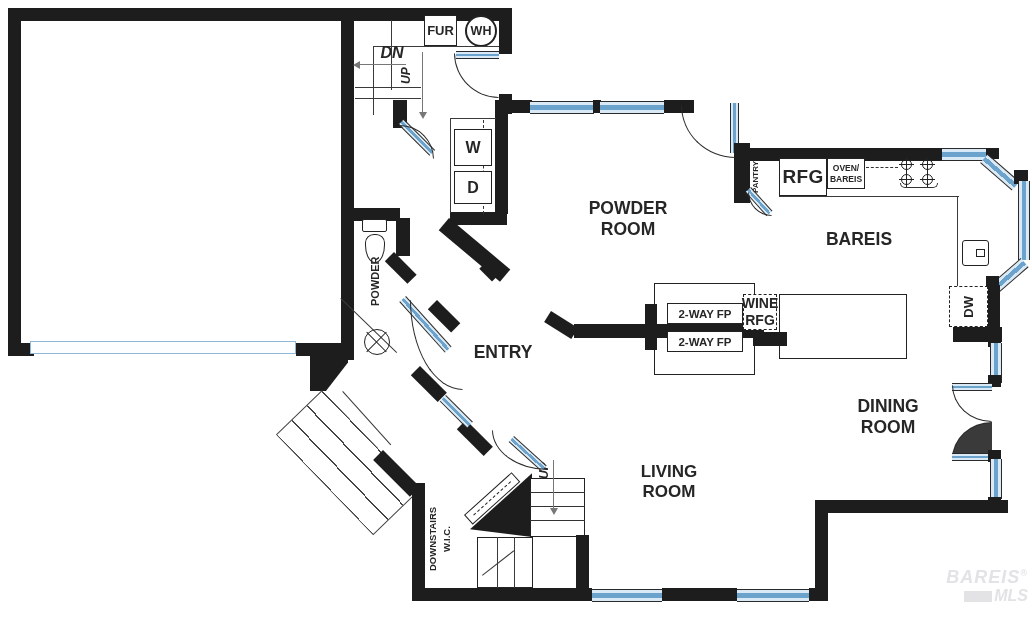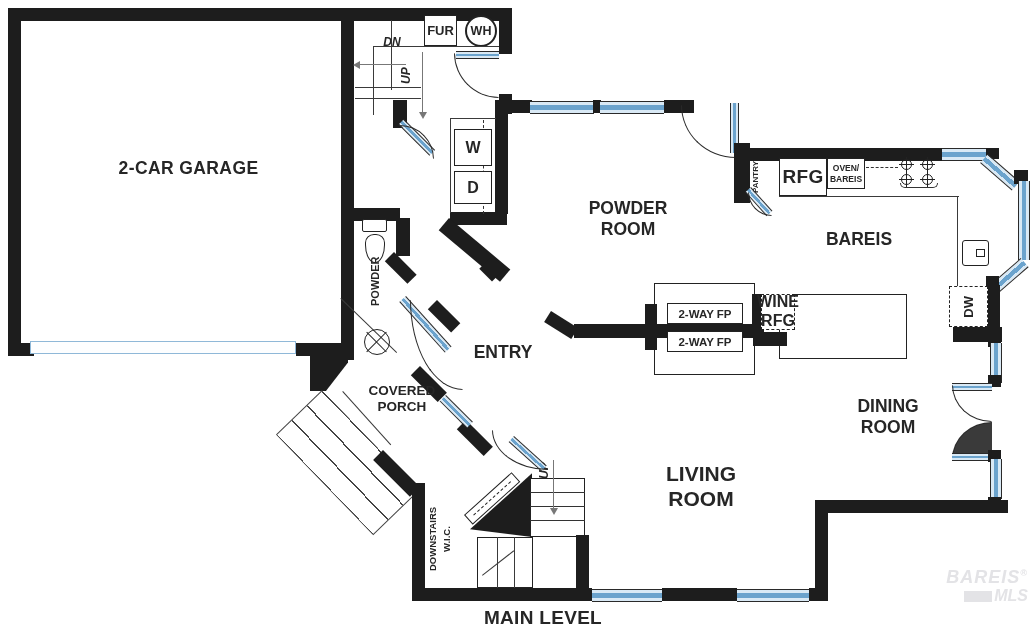--- a/index.html
+++ b/index.html
@@ -48,42 +48,41 @@
 
 <div id="plan" style="--wall: #1d1d1d; --window_light: #d9e9f5; --window_mid: #6ba3cd; --text: #262626; --watermark: #e3e3e6;">
 
   <div class="w" style="left:8px;top:8px;width:346px;height:13px"></div>
   <div class="w" style="left:8px;top:8px;width:13px;height:348px"></div>
   <div class="w" style="left:341px;top:8px;width:13px;height:352px"></div>
   <div class="w" style="left:8px;top:343px;width:26px;height:13px"></div>
   <div class="w" style="left:296px;top:343px;width:58px;height:13px"></div>
   <div class="w" style="left:310px;top:345px;width:38px;height:46px;clip-path:polygon(0 0,100% 0,100% 38%,42% 100%,0 100%)"></div>
   <div class="gdoor" style="left:30px;top:341px;width:266px;height:13px"></div>
-  <div class="lbl" style="left:106px;top:158px;width:165px;font-size:17.5px;letter-spacing:.4px">2-CAR GARAGE</div>
 
   <div class="w" style="left:354px;top:8px;width:158px;height:13px"></div>
   <div class="w" style="left:499px;top:8px;width:13px;height:46px"></div>
   <div class="w" style="left:499px;top:94px;width:13px;height:20px"></div>
   <div class="win" style="left:456px;top:51px;width:43px;height:6px"></div>
   <div class="arc bl" style="left:454px;top:53px;width:45px;height:45px"></div>
   <div class="fix" style="left:424px;top:15px;width:33px;height:31px;font-size:13px">
       <span>FUR</span>
     </div>
   <div class="fix" style="left:465px;top:15px;width:32px;height:32px;border-radius:50%;border-width:2px;font-size:12.5px">
       <span>WH</span>
     </div>
   <div class="tl" style="left:373px;top:46px;width:126px;height:1.4px"></div>
   <div class="tl" style="left:391px;top:20px;width:1.4px;height:27px"></div>
   <div class="tl" style="left:373px;top:47px;width:1.4px;height:68px"></div>
   <div class="tl" style="left:391px;top:47px;width:1.4px;height:43px"></div>
   <div class="tl" style="left:355px;top:87px;width:66px;height:1.4px"></div>
   <div class="tl" style="left:355px;top:98px;width:66px;height:1.4px"></div>
   <div class="gline" style="left:356px;top:64px;width:50px;height:1.4px"></div>
   <div class="arrL" style="left:349px;top:61px"></div>
-  <div class="lbl ital" style="left:378px;top:35px;width:28px;font-size:12px">DN</div>
+  <div class="lbl ital" style="left:378px;top:44px;width:28px;font-size:16px">DN</div>
   <div class="gline" style="left:422px;top:52px;width:1.4px;height:62px"></div>
   <div class="arrD" style="left:419px;top:112px"></div>
   <div class="lbl ital vtx" style="left:399px;top:60px;width:15px;height:32px;font-size:12px">UP</div>
 
   <div class="w" style="left:393px;top:100px;width:14px;height:28px"></div>
   <div class="w" style="left:495px;top:100px;width:13px;height:114px"></div>
   <div class="w" style="left:450px;top:212px;width:57px;height:13px"></div>
   <div class="w rot" style="left:449px;top:218px;width:80px;height:16px;transform:rotate(40deg)"></div>
   <div class="w rot" style="left:492px;top:256px;width:18px;height:18px;transform:rotate(45deg)"></div>
   <div class="win rot" style="left:404px;top:119px;width:44px;height:6px;transform:rotate(45deg)"></div>
@@ -110,22 +109,20 @@
   <div class="w rot" style="left:437px;top:300px;width:33px;height:13px;transform:rotate(45deg)"></div>
   <div class="w rot" style="left:420px;top:366px;width:38px;height:13px;transform:rotate(45deg)"></div>
   <div class="w rot" style="left:466px;top:420px;width:38px;height:13px;transform:rotate(45deg)"></div>
   <div class="win rot" style="left:406px;top:296px;width:68px;height:7px;transform:rotate(48deg)"></div>
   <div class="win rot" style="left:446px;top:395px;width:38px;height:7px;transform:rotate(45deg)"></div>
   <div class="arc bl" style="left:410px;top:300px;width:53px;height:90px"></div>
   <div class="lbl" style="left:464px;top:342px;width:78px;font-size:17.5px">ENTRY</div>
 
   <div class="steps"></div>
   <div class="tl rot" style="left:343px;top:391px;width:72px;height:1.4px;transform:rotate(48deg)"></div>
-  <div class="lbl" style="left:350px;top:383px;width:104px;font-size:13.5px">COVERED
-PORCH</div>
 
   <div class="w" style="left:499px;top:100px;width:33px;height:13px"></div>
   <div class="win" style="left:530px;top:101px;width:64px;height:11px"></div>
   <div class="w" style="left:593px;top:100px;width:8px;height:13px"></div>
   <div class="win" style="left:600px;top:101px;width:64px;height:11px"></div>
   <div class="w" style="left:664px;top:100px;width:30px;height:13px"></div>
   <div class="winv" style="left:730px;top:103px;width:7px;height:50px"></div>
   <div class="arc bl" style="left:681px;top:105px;width:55px;height:53px"></div>
   <div class="lbl" style="left:570px;top:198px;width:116px;font-size:17.5px">POWDER
 ROOM</div>
@@ -172,21 +169,21 @@
   <div class="w rot" style="left:551px;top:311px;width:32px;height:13px;transform:rotate(32deg)"></div>
   <div class="w" style="left:645px;top:304px;width:12px;height:46px"></div>
   <div class="w" style="left:752px;top:294px;width:12px;height:40px"></div>
   <div class="w" style="left:753px;top:332px;width:34px;height:14px"></div>
   <div class="fix" style="left:667px;top:303px;width:76px;height:21px;font-size:11.5px">
       <span>2-WAY FP</span>
     </div>
   <div class="fix" style="left:667px;top:331px;width:76px;height:21px;font-size:11.5px">
       <span>2-WAY FP</span>
     </div>
-  <div class="fix dash" style="left:761px;top:294px;width:34px;height:36px;font-size:16px;line-height:1.15">
+  <div class="fix dash" style="left:743px;top:294px;width:34px;height:36px;font-size:14px;line-height:1.15">
       <span class="lbl" style="position:static">WINE
 RFG</span>
     </div>
 
   <div class="w" style="left:988px;top:338px;width:13px;height:9px"></div>
   <div class="winv" style="left:990px;top:343px;width:10px;height:40px"></div>
   <div class="w" style="left:988px;top:375px;width:13px;height:12px"></div>
   <div class="win" style="left:952px;top:383px;width:40px;height:6px"></div>
   <div class="arc bl" style="left:952px;top:385px;width:40px;height:37px"></div>
   <div class="arc tl" style="left:952px;top:422px;width:40px;height:37px"></div>
@@ -197,21 +194,21 @@
   <div class="w" style="left:818px;top:500px;width:190px;height:13px"></div>
   <div class="w" style="left:815px;top:500px;width:13px;height:101px"></div>
   <div class="lbl" style="left:834px;top:396px;width:108px;font-size:17.5px">DINING
 ROOM</div>
 
   <div class="w" style="left:412px;top:588px;width:180px;height:13px"></div>
   <div class="win" style="left:592px;top:589px;width:70px;height:11px"></div>
   <div class="w" style="left:662px;top:588px;width:75px;height:13px"></div>
   <div class="win" style="left:737px;top:589px;width:72px;height:11px"></div>
   <div class="w" style="left:809px;top:588px;width:19px;height:13px"></div>
-  <div class="lbl" style="left:646px;top:462px;width:110px;font-size:21px">LIVING
+  <div class="lbl" style="left:614px;top:462px;width:110px;font-size:17px">LIVING
 ROOM</div>
 
   <div class="w" style="left:412px;top:483px;width:13px;height:110px"></div>
   <div class="w rot" style="left:383px;top:450px;width:52px;height:14px;transform:rotate(45deg)"></div>
   <div class="lbl vtx" style="left:426px;top:491px;width:32px;height:96px;font-size:9.5px;line-height:1.5">DOWNSTAIRS
 W.I.C.</div>
   <div class="fix rot" style="left:464px;top:515px;width:64px;height:13px;transform:rotate(-42deg)">
       <div style="width:80%;border-top:1.4px dashed #222"></div>
     </div>
   <div class="w" style="left:470px;top:472px;width:62px;height:65px;clip-path:polygon(100% 2%,100% 100%,0 88%)"></div>
@@ -223,21 +220,20 @@
   <div class="tl" style="left:497px;top:537px;width:1.4px;height:51px"></div>
   <div class="tl" style="left:514px;top:537px;width:1.4px;height:51px"></div>
   <div class="tl rot" style="left:482px;top:575px;width:40px;height:1.4px;transform:rotate(-38deg)"></div>
   <div class="w" style="left:576px;top:535px;width:13px;height:53px"></div>
   <div class="gline" style="left:553px;top:460px;width:1.4px;height:50px"></div>
   <div class="arrD" style="left:550px;top:508px"></div>
   <div class="lbl ital vtx" style="left:537px;top:455px;width:15px;height:32px;font-size:12px">UP</div>
   <div class="win rot" style="left:514px;top:436px;width:44px;height:6px;transform:rotate(42deg)"></div>
   <div class="arc bl" style="left:492px;top:430px;width:56px;height:40px"></div>
 
-  <div class="lbl" style="left:477px;top:607px;width:132px;font-size:19px;letter-spacing:.3px">MAIN LEVEL</div>
   <div class="wm">
     <div class="l1"><span>BAREIS</span><sup>®</sup></div>
     <div class="l2">
         <span class="blk"></span>
         <span>MLS</span>
       </div>
   </div>
 
 </div>
 

